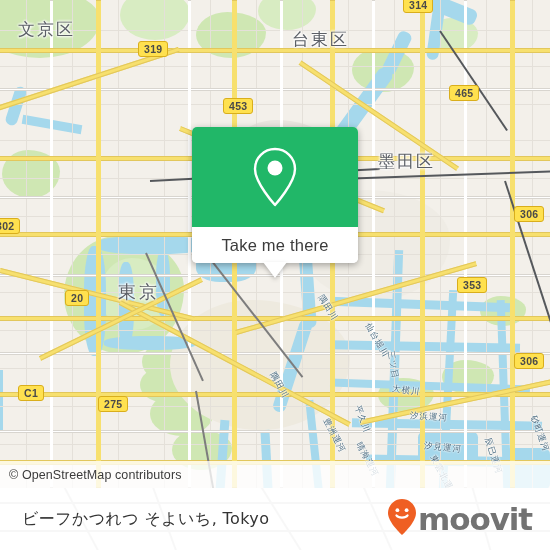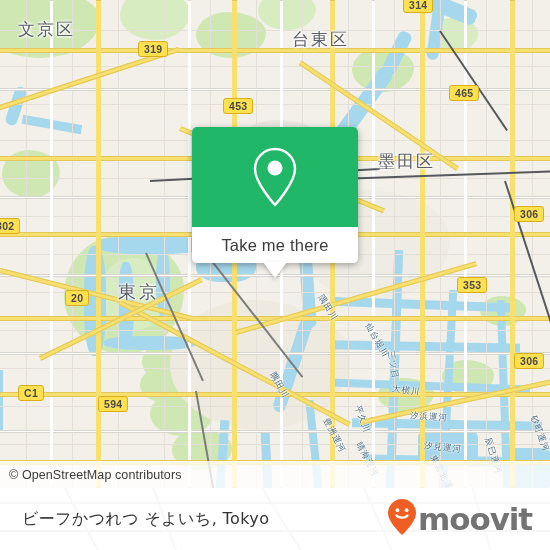--- a/index.html
+++ b/index.html
@@ -260,21 +260,21 @@
     <div class="shield" style="left:138px;top:41px;">319</div>
     <div class="shield" style="left:223px;top:98px;">453</div>
     <div class="shield" style="left:403px;top:-3px;">314</div>
     <div class="shield" style="left:449px;top:85px;">465</div>
     <div class="shield" style="left:514px;top:206px;">306</div>
     <div class="shield" style="left:457px;top:277px;">353</div>
     <div class="shield" style="left:514px;top:353px;">306</div>
     <div class="shield" style="left:-10px;top:218px;">302</div>
     <div class="shield" style="left:41px;top:290px;margin-left:24px;">20</div>
     <div class="shield" style="left:18px;top:385px;">C1</div>
-    <div class="shield" style="left:98px;top:396px;">594</div>
+    <div class="shield" style="left:98px;top:396px;">275</div>
 
     <div class="callout">
       <div class="callout-top">
         <span>
           <svg class="pin-svg" width="52" height="64" viewBox="0 0 52 64" aria-hidden="true">
             <path d="M26 4 C14.9 4 6 12.9 6 24 C6 38 26 60 26 60 C26 60 46 38 46 24 C46 12.9 37.1 4 26 4 Z" fill="none" stroke="#ffffff" stroke-width="2.4" stroke-linejoin="round"></path>
             <circle cx="26" cy="23" r="7.5" fill="#ffffff"></circle>
           </svg>
         </span>
       </div>

